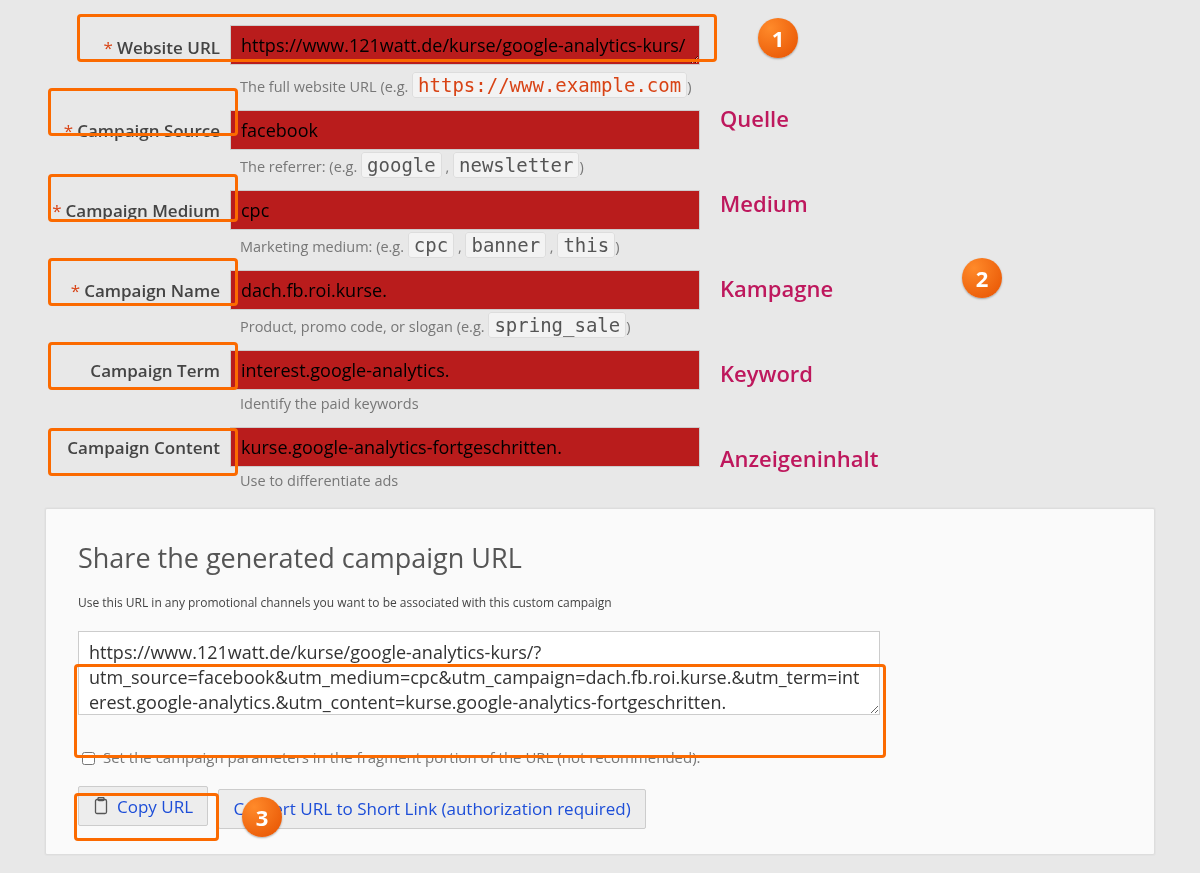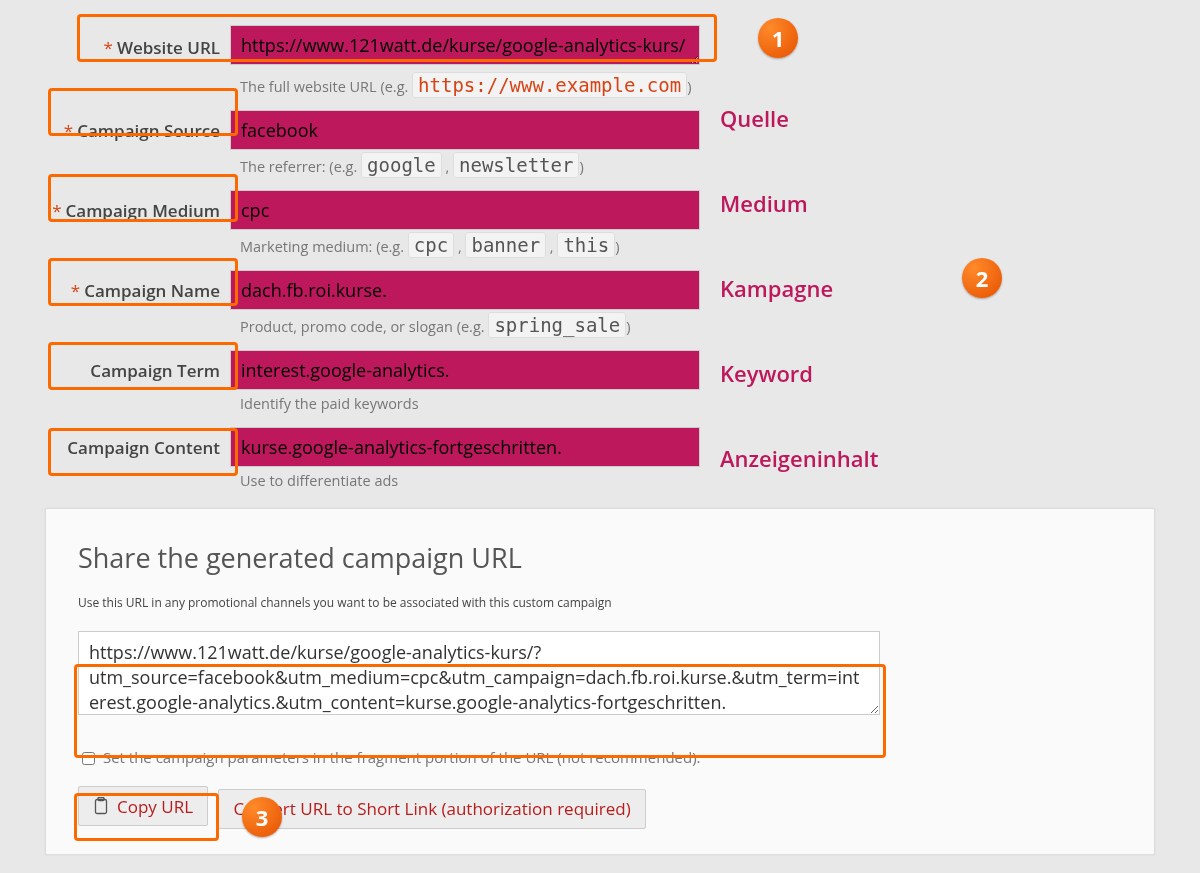--- a/index.html
+++ b/index.html
@@ -39,21 +39,21 @@
   }
   .req { color: #d84315; margin-right: 4px; font-weight: normal; }
   .input-col {
     flex: 1;
     max-width: 470px;
   }
   .input-col input, .input-col textarea {
     width: 100%;
     height: 40px;
     border: 1px solid #ccc;
-    background: #be185d;
+    background: #b91c1c;
     font-size: 18px;
     padding: 6px 10px;
     font-family: inherit;
     outline: none;
     resize: vertical;
   }
   .hint {
     margin-left: 195px;
     max-width: 470px;
     margin-top: 4px;
@@ -130,21 +130,21 @@
   }
   .btn {
     display: inline-flex;
     align-items: center;
     background: #ededed;
     border: 1px solid #ccc;
     border-radius: 2px;
     height: 40px;
     padding: 0 14px;
     font-size: 17px;
-    color: #b91c1c;
+    color: #1d4ed8;
     cursor: pointer;
   }
   .btn svg { margin-right: 8px; }
   .btn + .btn { margin-left: 6px; }
 
   
   .hl {
     position: absolute;
     border: 3px solid #fb6a00;
     border-radius: 4px;

